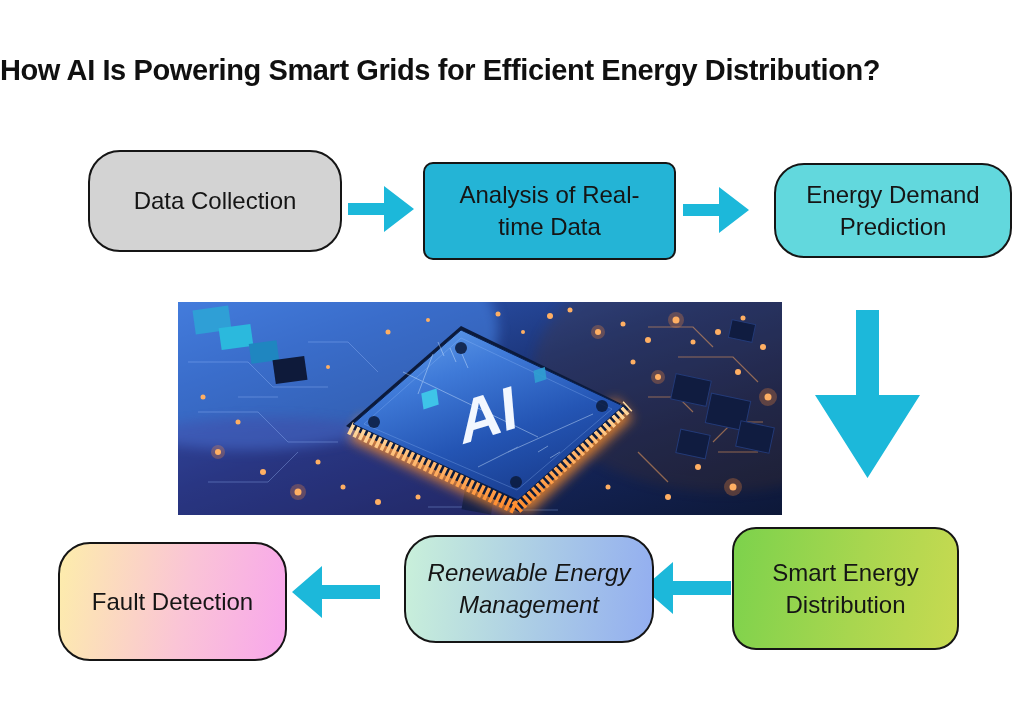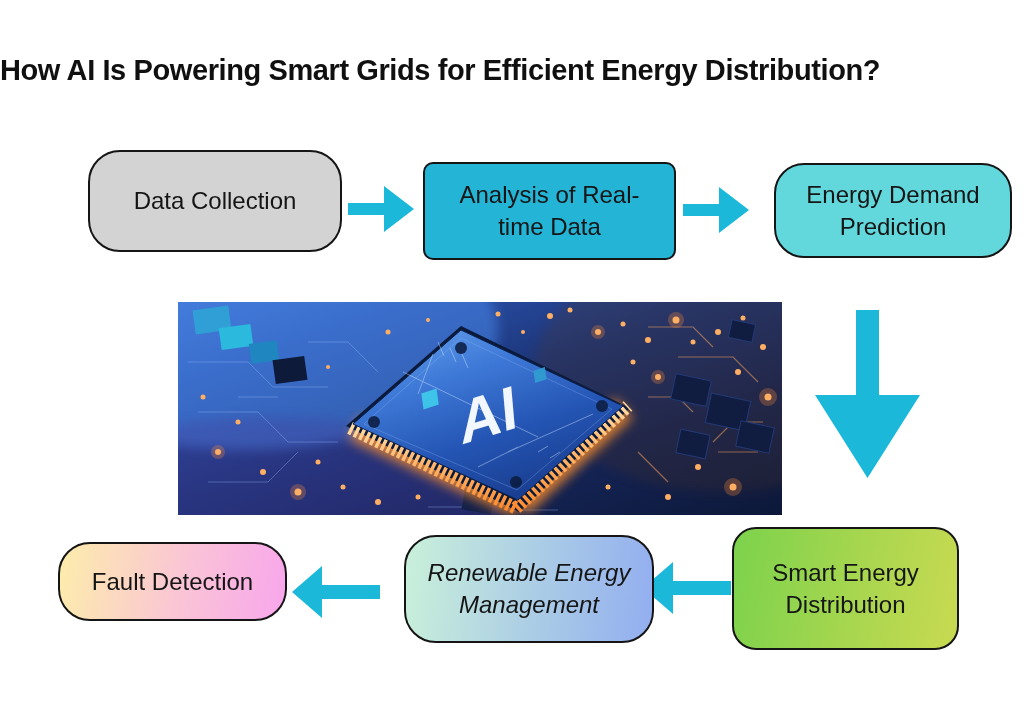--- a/index.html
+++ b/index.html
@@ -16,21 +16,21 @@
     text-align:center; border:2.5px solid #151515; color:#151515;
     font-size:24px; line-height:1.32; padding:0 16px; box-sizing:border-box;
   }
   .box-data-collection   { left:88px;  top:150px; width:254px; height:102px; border-radius:32px; background:#d3d3d3; }
   .box-analysis          { left:423px; top:162px; width:253px; height:98px;  border-radius:10px; background:#24b4d6; }
   .box-energy-demand     { left:750px; top:163px; width:238px; height:95px;  border-radius:30px; background:#62d8dd;margin-left:24px; }
   .box-smart-distribution{ left:732px; top:527px; width:227px; height:123px; border-radius:24px;
                            background:linear-gradient(100deg,#7cd24c 0%,#a8d64f 55%,#c8da51 100%);text-align:center; }
   .box-renewable         { left:404px; top:535px; width:250px; height:108px; border-radius:32px;
                            background:linear-gradient(95deg,#c9f0da 0%,#aacbe6 55%,#93aef0 100%);font-style:italic; }
-  .box-fault-detection   { left:58px;  top:542px; width:229px; height:79px; border-radius:32px;
+  .box-fault-detection   { left:58px;  top:542px; width:229px; height:119px; border-radius:32px;
                            background:linear-gradient(100deg,#fdedab 0%,#fac4d6 55%,#f8a6ec 100%); }
   .arrow { position:absolute; }
   .chip-figure { position:absolute; left:178px; top:302px; width:604px; height:213px; }
 </style>
 </head>
 <body>
 
 <div class="canvas">
 
   <div class="title">How AI Is Powering Smart Grids for Efficient Energy Distribution?</div>

